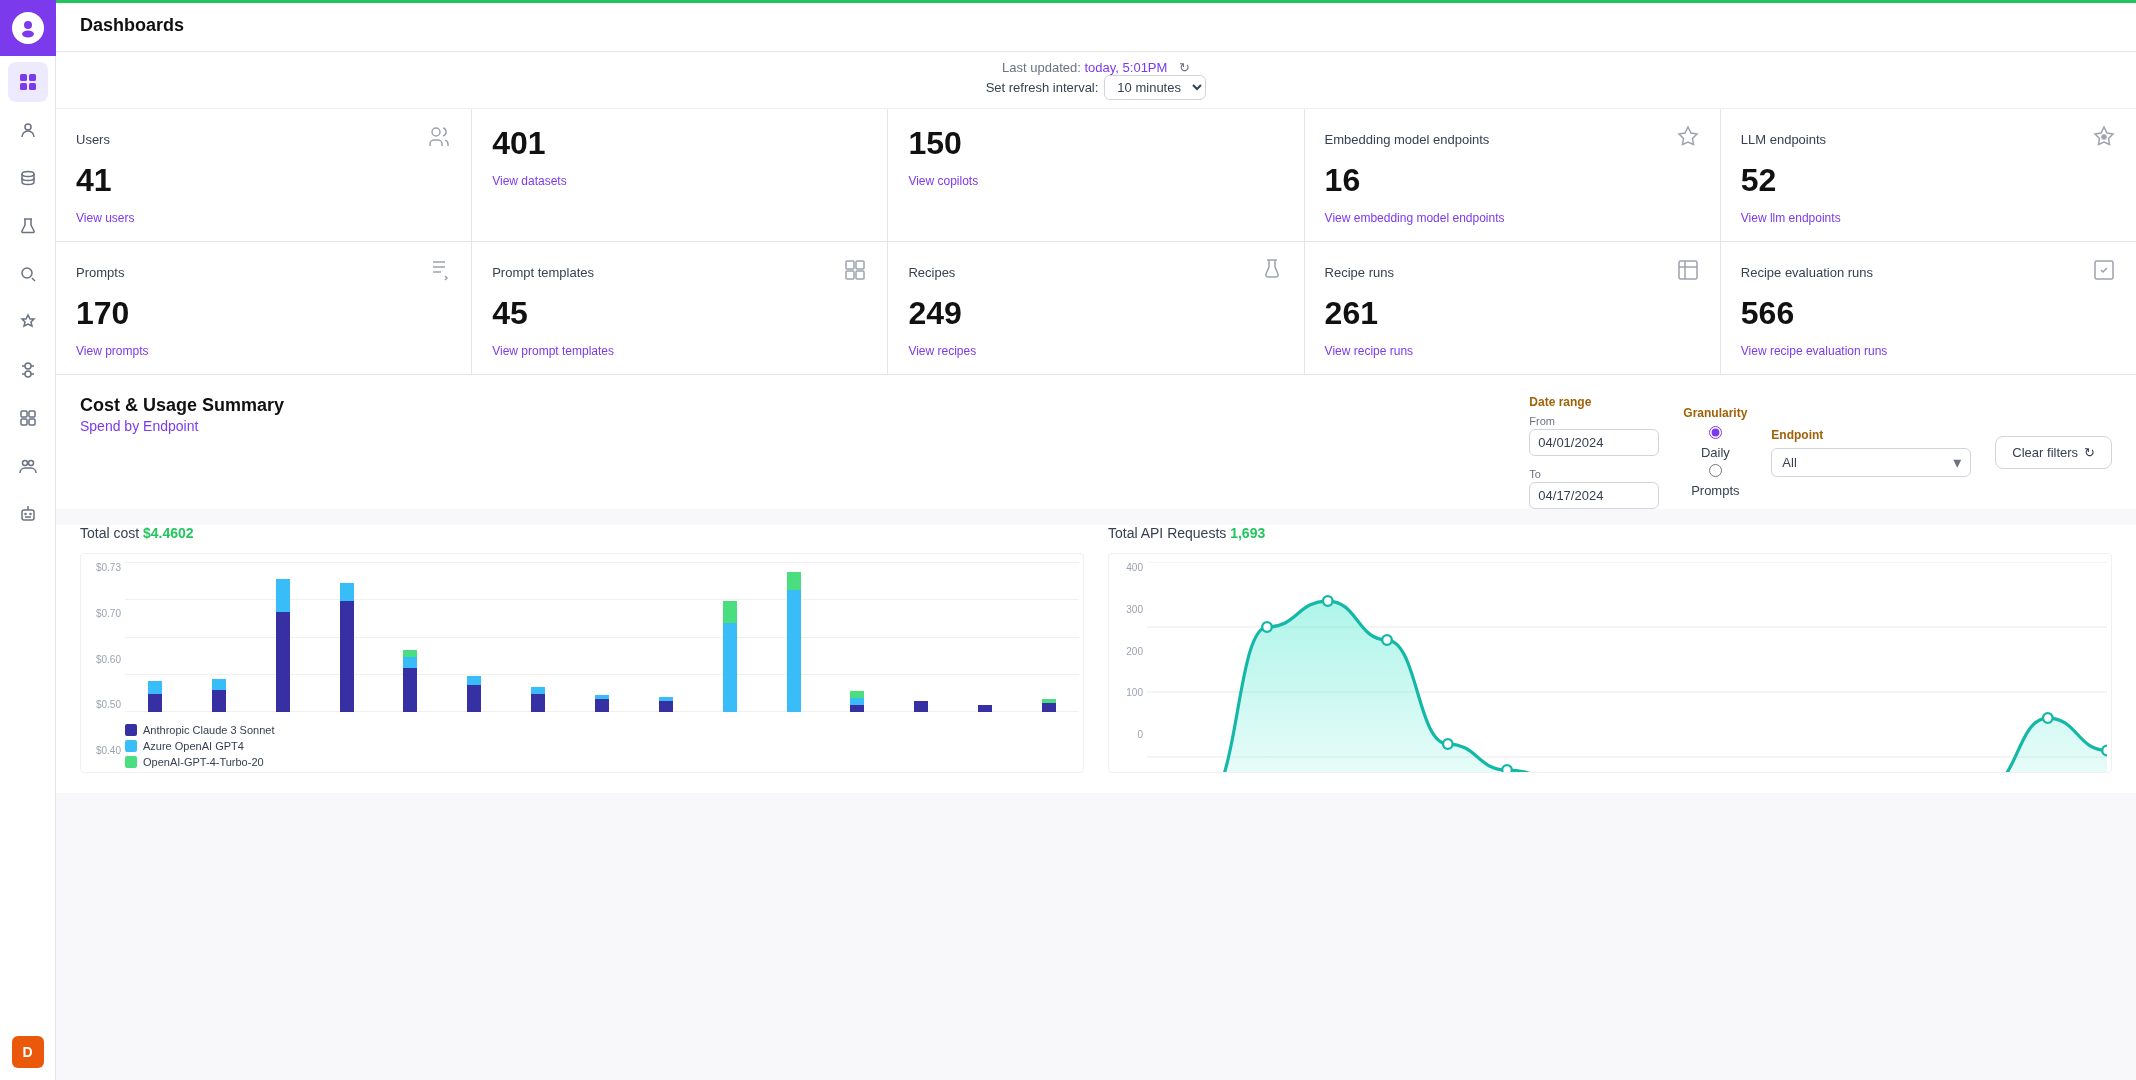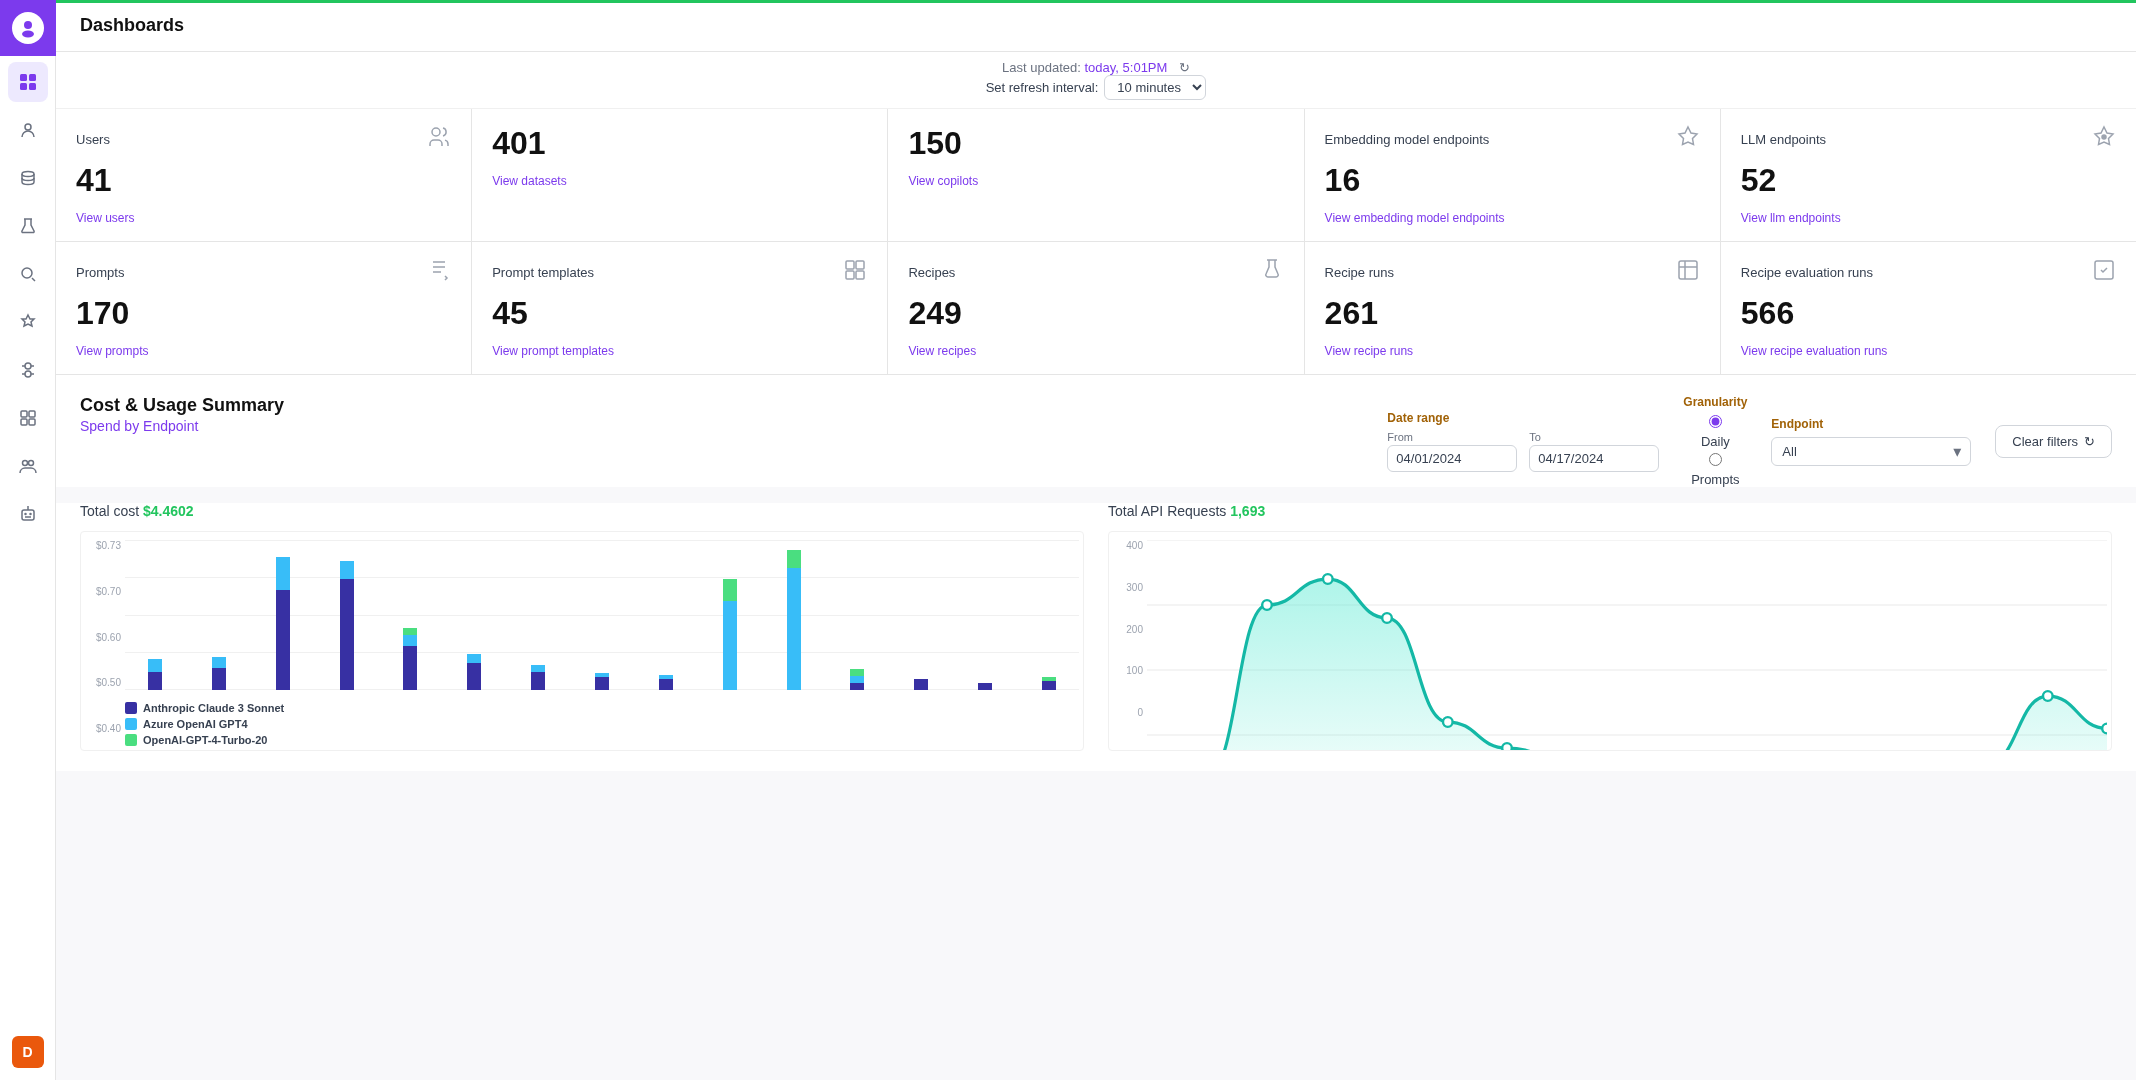--- a/index.html
+++ b/index.html
@@ -191,21 +191,21 @@
       color: #7c3aed;
       font-weight: 500;
     }
     .cost-filters {
       display: flex;
       align-items: center;
       gap: 24px;
     }
     .filter-group { display: flex; flex-direction: column; gap: 2px; }
     .filter-label { font-size: 12px; font-weight: 600; color: #a16207; margin-bottom: 4px; }
-    .date-inputs { display: flex; gap: 12px; align-items: flex-start; }
+    .date-inputs { display: flex; gap: 12px; align-items: flex-start; flex-direction: column; }
     .date-group { display: flex; flex-direction: column; gap: 2px; }
     .date-sub { font-size: 11px; color: #6b7280; }
     .date-input {
       border: 1px solid #d1d5db;
       border-radius: 6px;
       padding: 5px 8px;
       font-size: 13px;
       color: #374151;
       background: #fff;
       width: 130px;
@@ -269,21 +269,21 @@
 
     
     .legend {
       display: flex;
       flex-direction: column;
       gap: 4px;
       font-size: 11px;
       color: #374151;
       margin-top: 8px;
     }
-    .legend-item { display: flex; align-items: center; gap: 6px; font-weight: bold; }
+    .legend-item { display: flex; align-items: center; gap: 6px; }
     .legend-dot {
       width: 12px;
       height: 12px;
       border-radius: 2px;
       flex-shrink: 0;
     }
 
     .topbar-wrapper {
       position: relative;
     }

